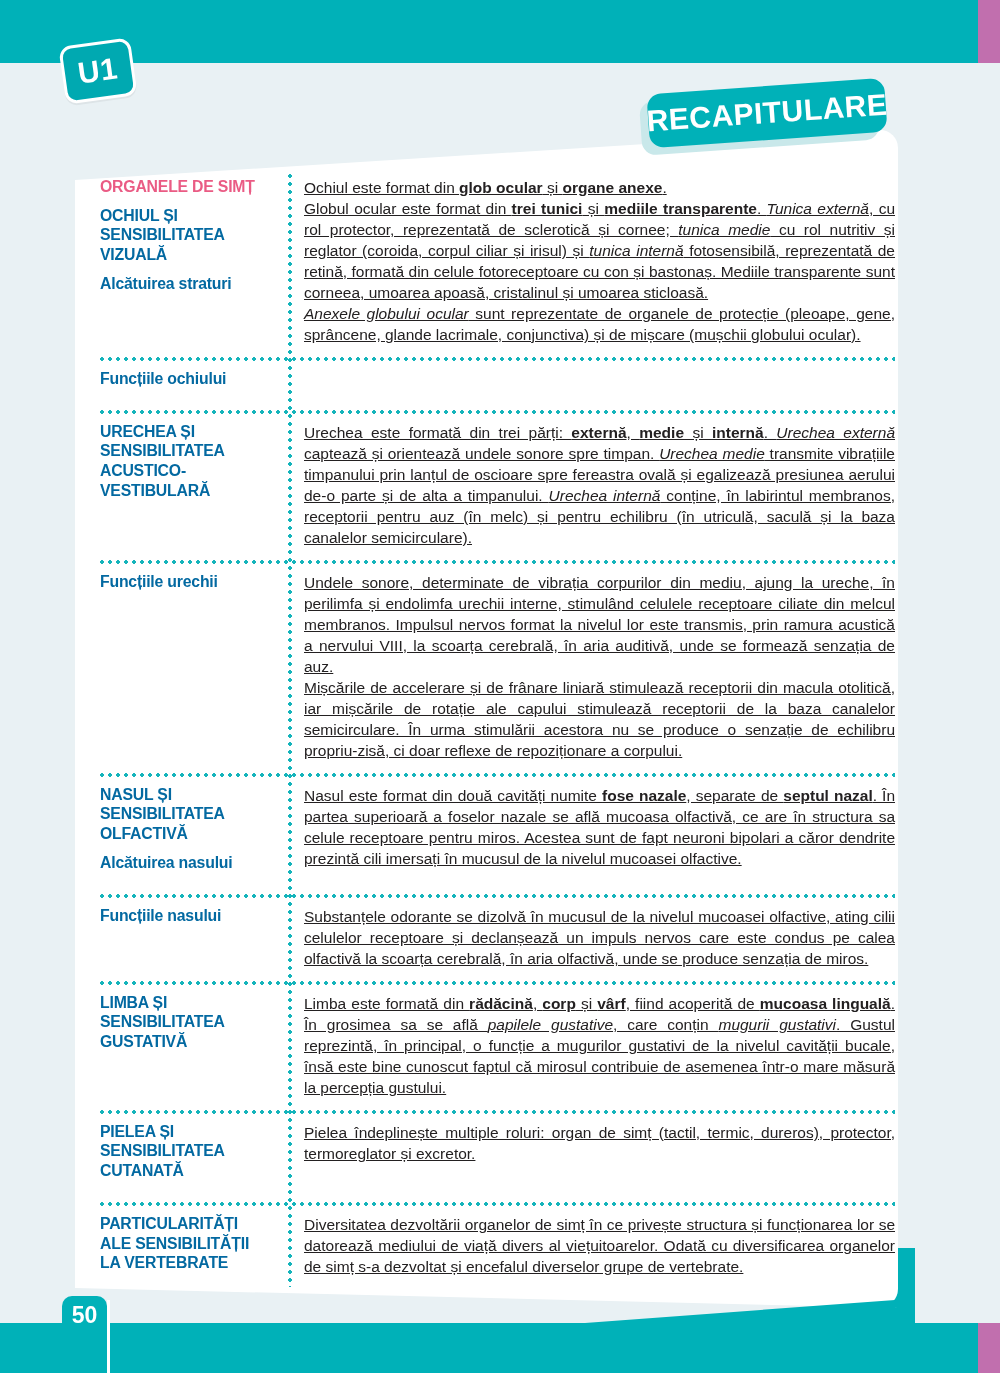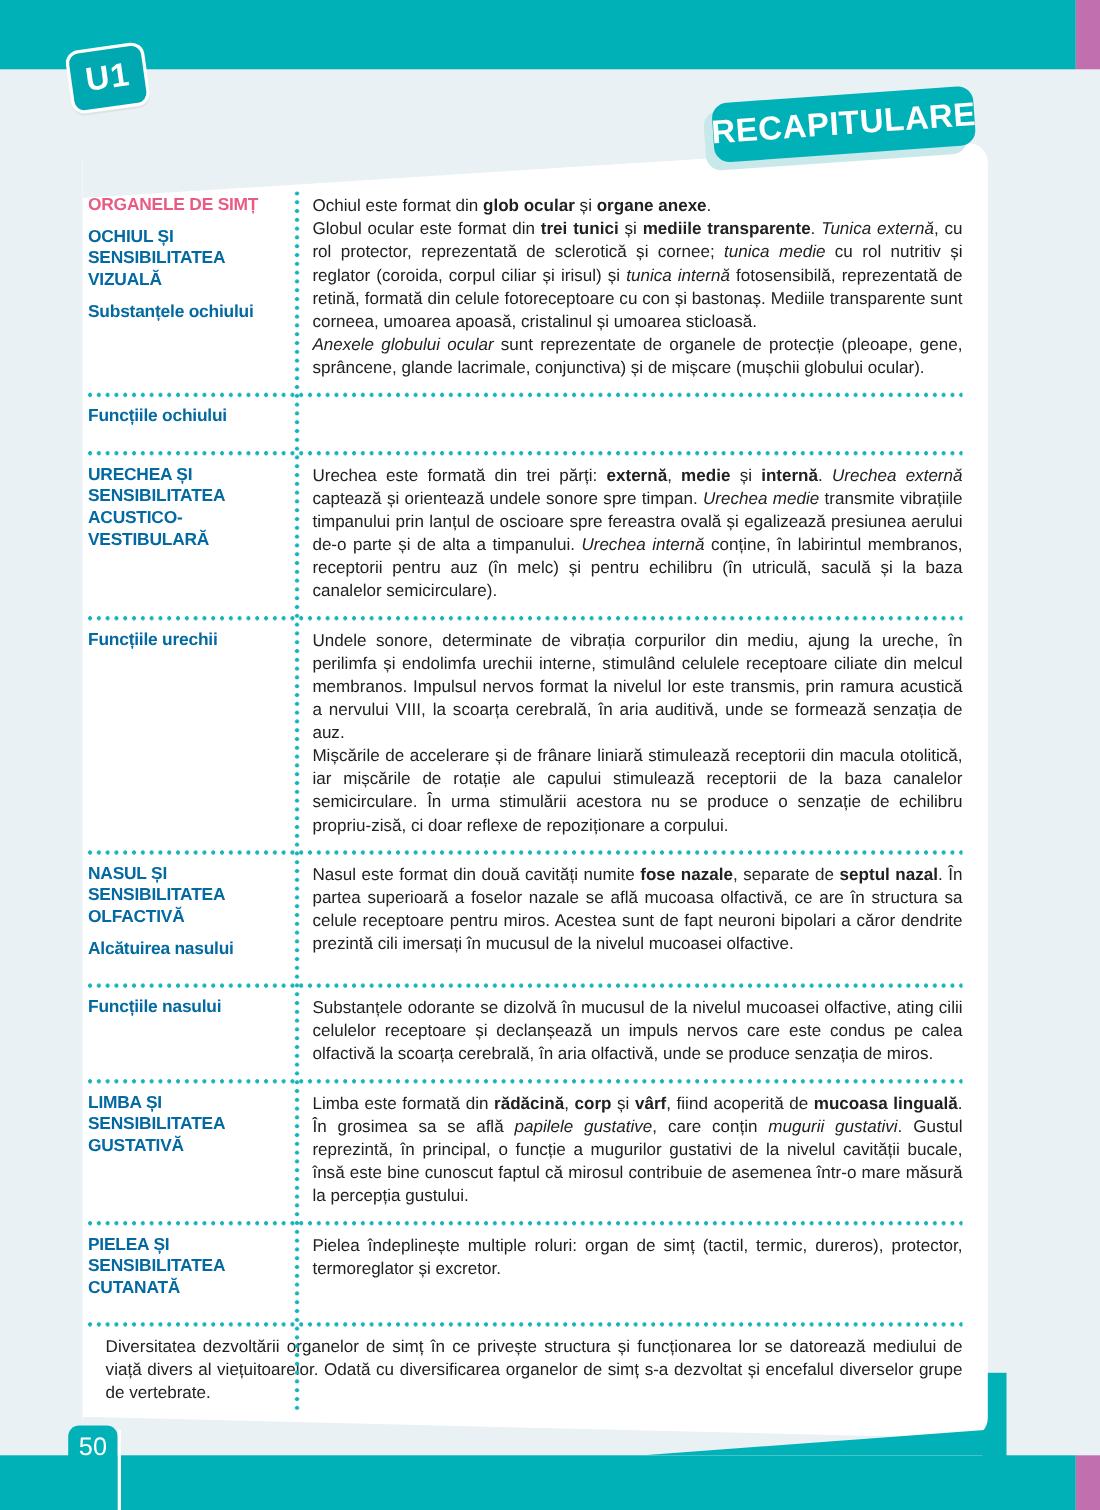--- a/index.html
+++ b/index.html
@@ -45,42 +45,43 @@
     clip-path:polygon(0 0,100% 100%,0 100%);
   }
   .teal-wedge{
     position:absolute;left:585px;top:1300px;width:310px;height:23px;background:#00b1b8;z-index:4;
     clip-path:polygon(100% 0,100% 100%,0 100%);
   }
   .page-badge{
     position:absolute;left:62px;top:1296px;width:45px;height:50px;z-index:6;
     background:#00b1b8;border-radius:10px 10px 0 0;
     display:flex;align-items:flex-start;justify-content:center;
-    color:#fff;font-weight:normal;font-size:23px;padding-top:6px;box-sizing:border-box;
+    color:#fff;font-weight:bold;font-size:23px;padding-top:6px;box-sizing:border-box;
   }
   .page-badge-line{position:absolute;left:107px;top:1300px;width:3px;height:73px;background:#ffffff;z-index:7;}
 
   
-  .content{position:absolute;left:80px;top:170px;width:795px;z-index:8;}
+  .content{position:absolute;left:100px;top:170px;width:795px;z-index:8;}
   .vsep{
     position:absolute;left:188px;top:4px;bottom:6px;width:4px;
     background-image:radial-gradient(circle at 2px 2px,#14b4bb 1.7px,transparent 2px);
     background-size:4px 8px;background-repeat:repeat-y;
   }
   .row{display:flex;padding:7px 0 11px 0;}
   .row-head{width:188px;flex:none;padding-right:12px;box-sizing:border-box;}
   .row-body{flex:1;padding-left:16px;}
   .hd{
     font-weight:bold;color:#0369a1;font-size:15.8px;line-height:1.25;
     letter-spacing:-0.2px;white-space:pre-line;margin:0 0 9px 0;
   }
   .hd.pink{color:#ea5b84;}
   .row-body p{
     margin:0;font-size:15.5px;line-height:21px;color:#232021;
     text-align:justify;
+    text-decoration:underline;
   }
   .hsep{
     height:4px;margin:1px 0;
     background-image:radial-gradient(circle at 2px 2px,#14b4bb 1.7px,transparent 2px);
     background-size:8px 4px;background-repeat:repeat-x;
   }
   b{font-weight:bold;} i{font-style:italic;}
 </style>
 </head>
 <body>
@@ -103,21 +104,21 @@
 
 <div class="content">
   <div class="vsep"></div>
   <div>
   <div class="row">
     <div class="row-head">
           <div class="hd pink">ORGANELE DE SIMȚ</div>
           <div class="hd">OCHIUL ȘI
 SENSIBILITATEA
 VIZUALĂ</div>
-          <div class="hd">Substanțele ochiului</div>
+          <div class="hd">Alcătuirea straturi</div>
         </div>
     <div class="row-body">
           <p><span>Ochiul este format din </span><b>glob ocular</b><span> și </span><b>organe anexe</b><span>.</span></p>
           <p><span>Globul ocular este format din </span><b>trei tunici</b><span> și </span><b>mediile transparente</b><span>. </span><i>Tunica externă</i><span>, cu rol protector, reprezentată de sclerotică și cornee; </span><i>tunica medie</i><span> cu rol nutritiv și reglator (coroida, corpul ciliar și irisul) și </span><i>tunica internă</i><span> fotosensibilă, reprezentată de retină, formată din celule fotoreceptoare cu con și bastonaș. Mediile transparente sunt corneea, umoarea apoasă, cristalinul și umoarea sticloasă.</span></p>
           <p><i>Anexele globului ocular</i><span> sunt reprezentate de organele de protecție (pleoape, gene, sprâncene, glande lacrimale, conjunctiva) și de mișcare (mușchii globului ocular).</span></p>
         </div>
   </div>
 <div class="hsep"></div>
   <div class="row">
     <div class="row-head">
@@ -186,18 +187,23 @@
           <div class="hd">PIELEA ȘI
 SENSIBILITATEA
 CUTANATĂ</div>
         </div>
     <div class="row-body">
           <p><span>Pielea îndeplinește multiple roluri: organ de simț (tactil, termic, dureros), protector, termoreglator și excretor.</span></p>
         </div>
   </div>
 <div class="hsep"></div>
   <div class="row">
+    <div class="row-head">
+          <div class="hd">PARTICULARITĂȚI
+ALE SENSIBILITĂȚII
+LA VERTEBRATE</div>
+        </div>
     <div class="row-body">
           <p><span>Diversitatea dezvoltării organelor de simț în ce privește structura și funcționarea lor se datorează mediului de viață divers al viețuitoarelor. Odată cu diversificarea organelor de simț s-a dezvoltat și encefalul diverselor grupe de vertebrate.</span></p>
         </div>
   </div>
 </div>
 </div>
 
 </body></html>

